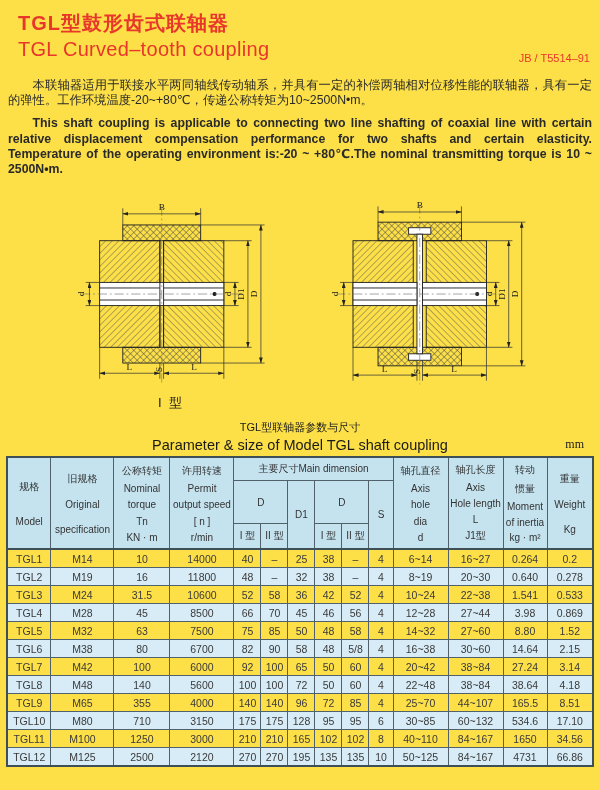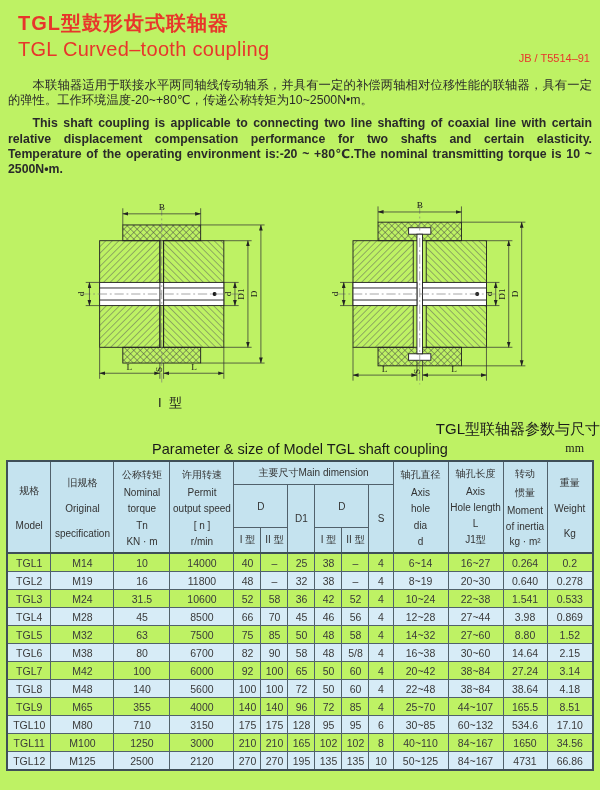--- a/index.html
+++ b/index.html
@@ -1,21 +1,21 @@
 <!DOCTYPE html>
 <html><head>
 <meta charset="utf-8">
 <style>
   html,body { margin:0; padding:0; background:#fff; }
   body {
     width:600px; height:790px;
     font-family:"Liberation Sans","DejaVu Sans",sans-serif;
     color:#222;
   }
-  .page { position:relative; width:600px; height:790px; overflow:hidden; background:#bef264; }
+  .page { position:relative; width:600px; height:790px; overflow:hidden; background:#fde047; }
 
   
   .title-zh {
     margin:10px 0 1px 18px;
     color:#e8362b; font-size:20px; font-weight:bold; letter-spacing:1px;
   }
   .title-en {
     margin:0 0 0 18px;
     color:#e8362b; font-size:20px; font-weight:normal; letter-spacing:0.3px;
   }
@@ -33,21 +33,21 @@
   .para.en { margin-top:8px; word-spacing:1px;font-weight:bold; }
 
   
   .figs { display:flex; justify-content:center; gap:26px; margin-top:22px; }
   figure { margin:0; text-align:center; }
   figcaption { font-size:13px; color:#1a1a1a; margin-top:1px; letter-spacing:2px; }
   svg text { font-family:"Liberation Serif","DejaVu Serif",serif; font-size:10px; fill:#1a1a1a; }
 
   
   .tbl-title { position:relative; text-align:center; margin-top:8px; }
-  .tbl-title .zh { font-size:15px; color:#1a1a1a;text-align:right; }
+  .tbl-title .zh { font-size:11px; color:#1a1a1a; }
   .tbl-title .en { font-size:14.5px; color:#1a1a1a; margin-top:2px; }
   .unit { position:absolute; right:16px; bottom:1px; font-size:12px; color:#1a1a1a;font-family:Liberation Serif, serif; }
 
   
   table {
     border-collapse:collapse; table-layout:fixed;
     width:586px; margin:3px auto 0;
     border:2px solid #3f4f58;
   }
   th,td {

